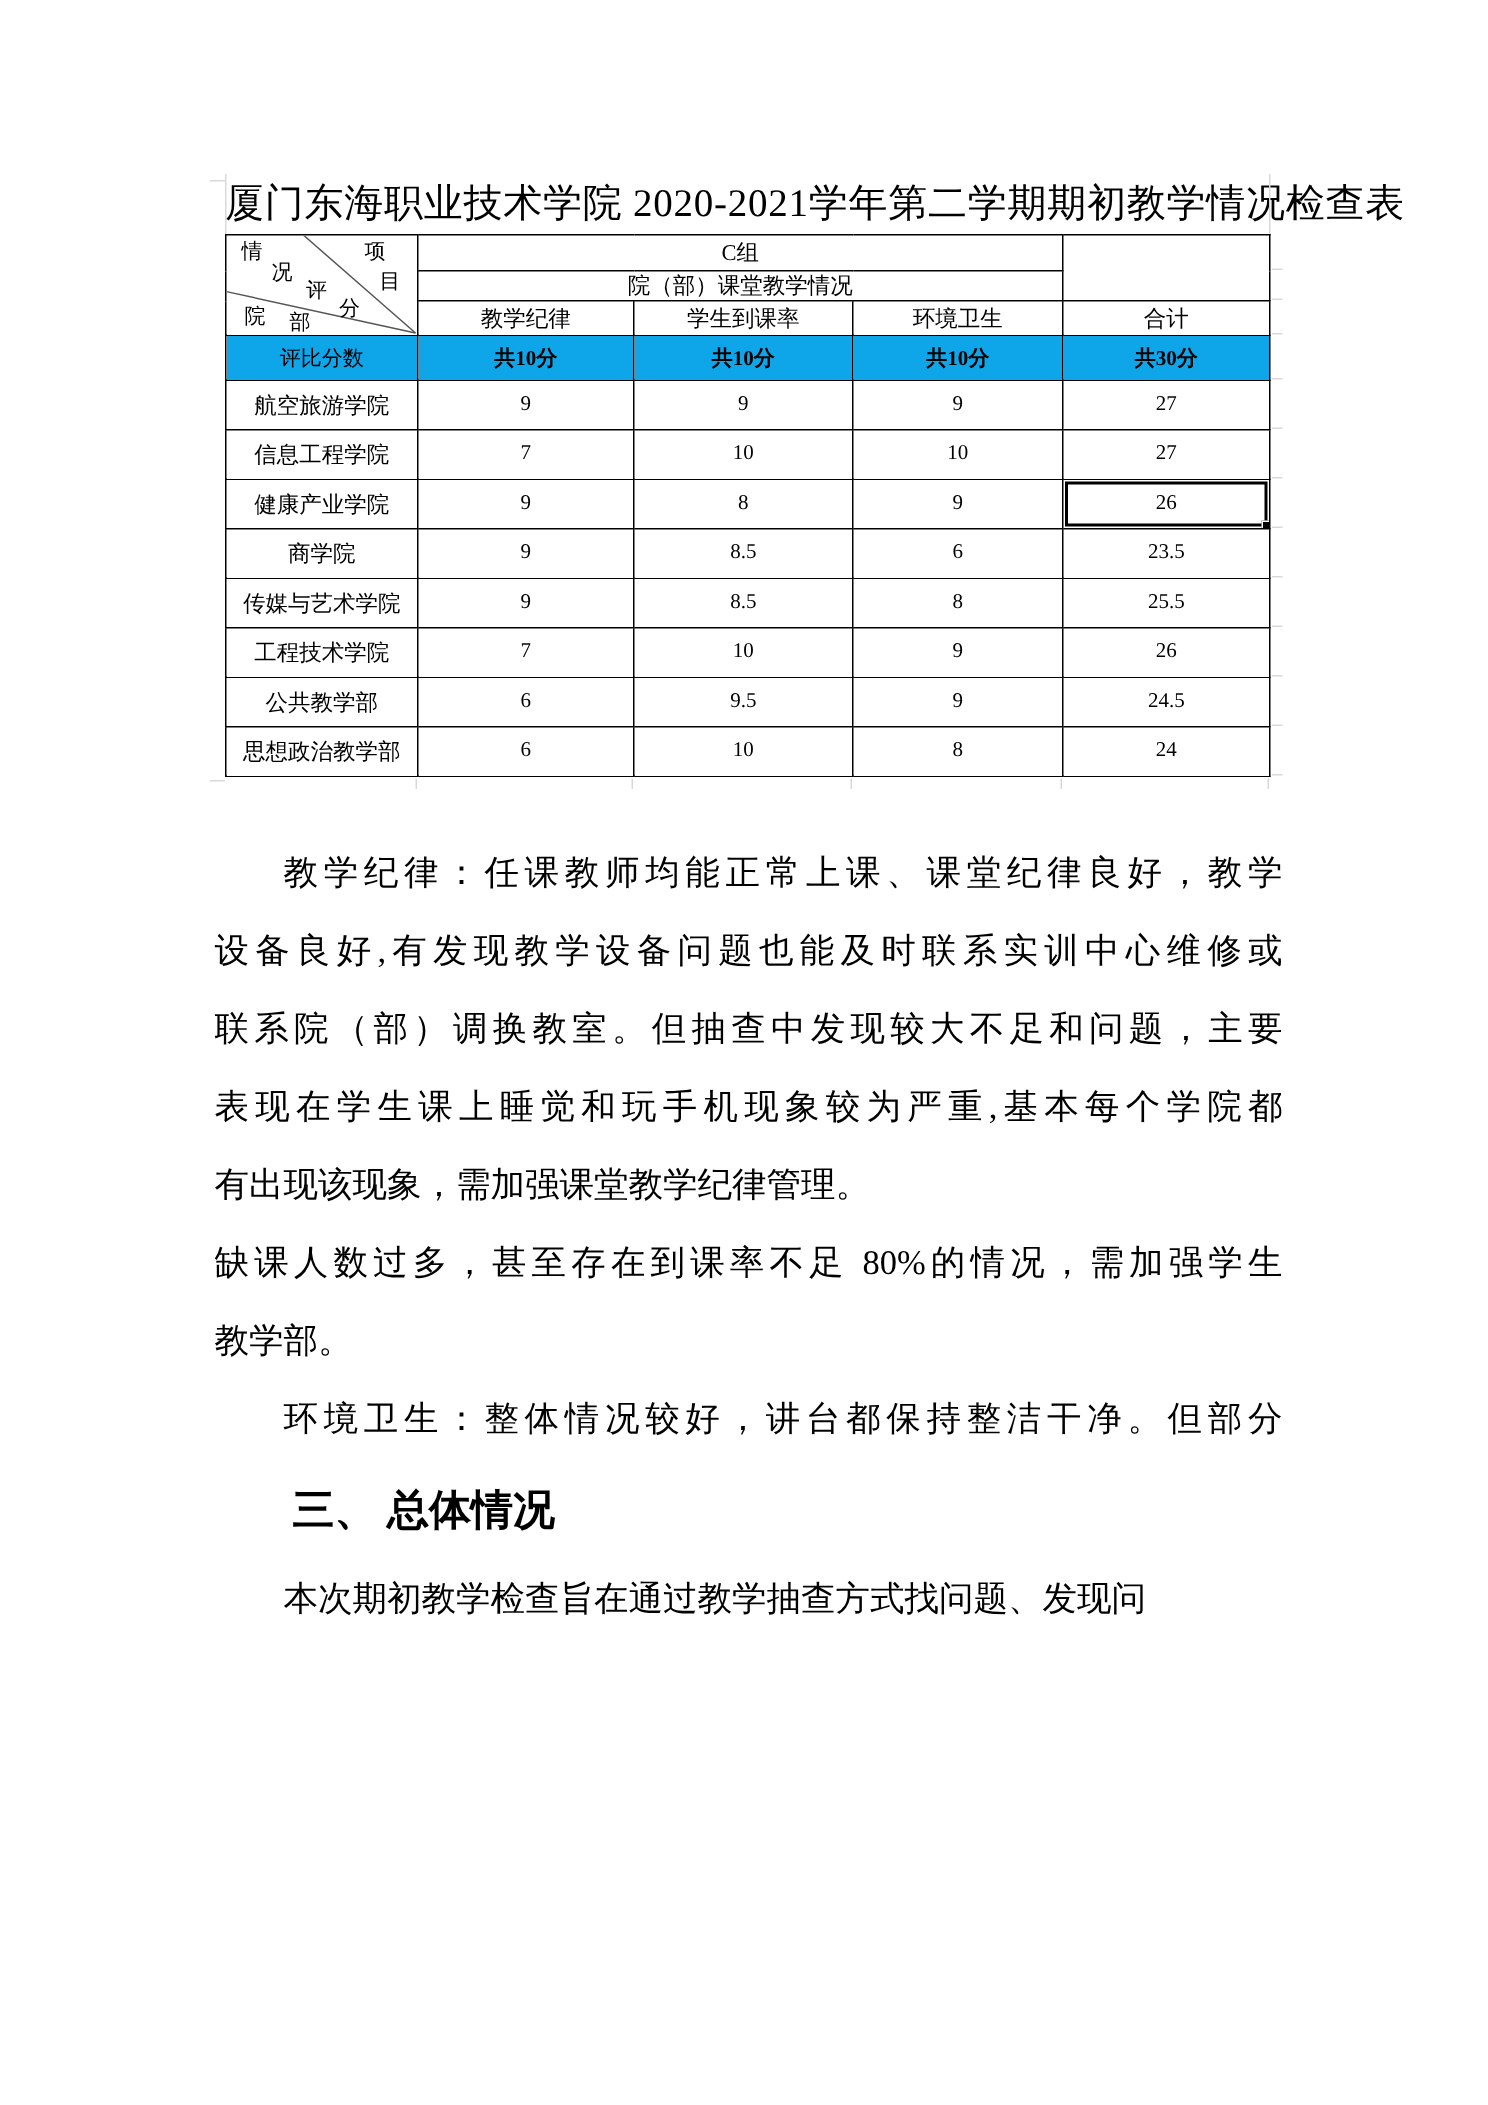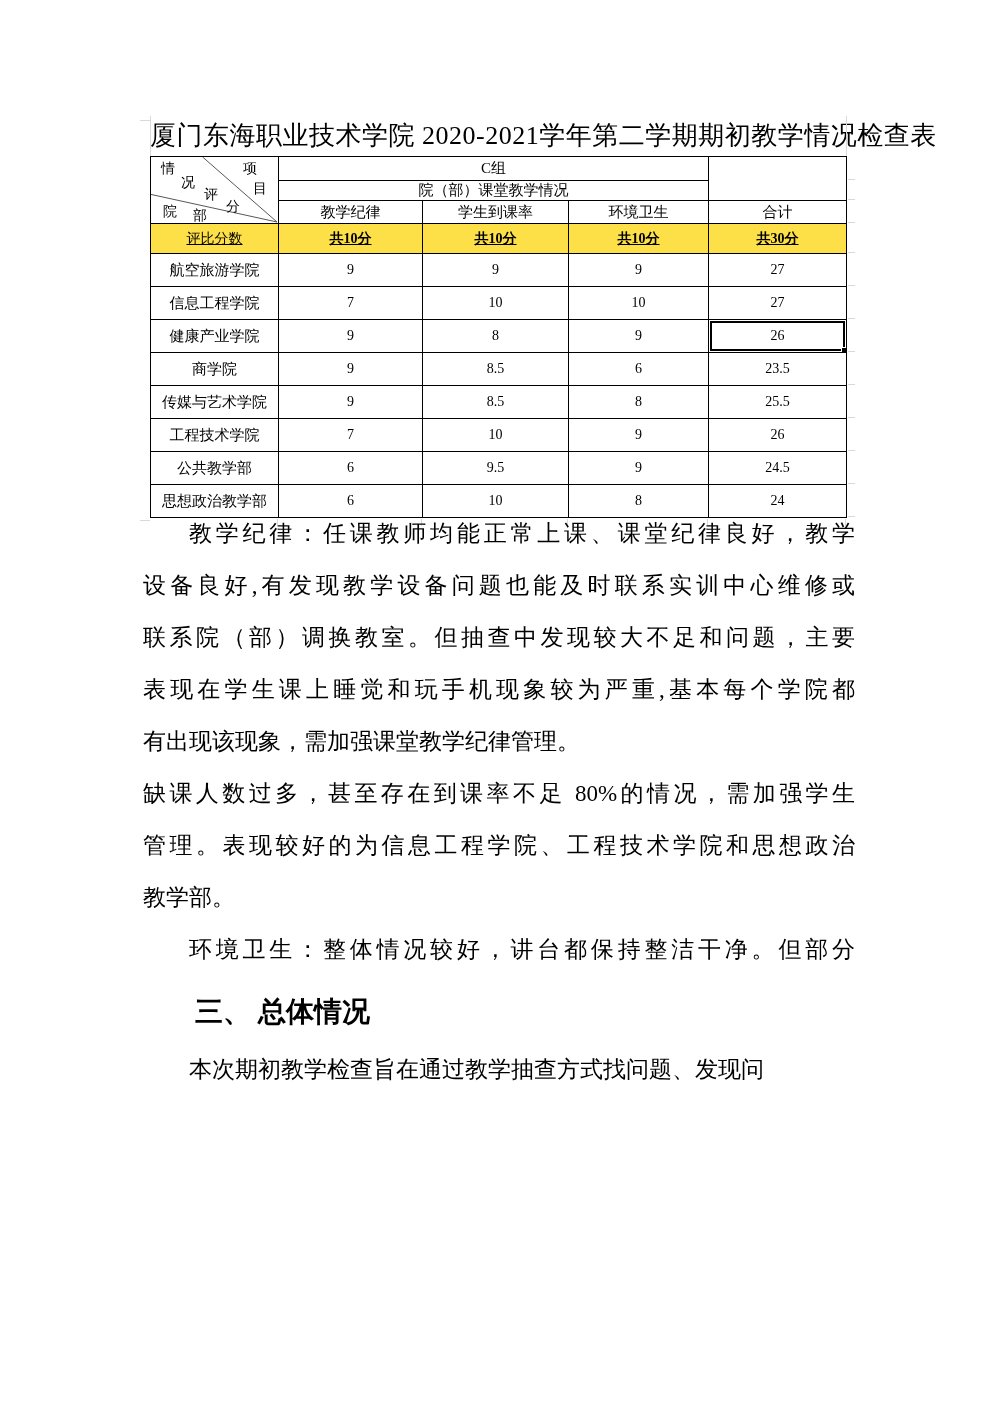--- a/index.html
+++ b/index.html
@@ -21,41 +21,41 @@
     margin-left:10px; width:696px;
     font-size:15px;
   }
   table.grid td {
     border:1px solid #000; padding:0; text-align:center; vertical-align:middle;
     overflow:hidden; position:relative; background:#fff;
   }
   tr.r1 { height:24px; }  tr.r2 { height:20px; }  tr.r3 { height:23px; }
   tr.score-row { height:30px; }
   tr.data-row { height:33px; }
-  tr.score-row td { background:#fde047; font-size:14px;text-decoration:underline; }
+  tr.score-row td { background:#0ea5e9; font-size:14px; }
   tr.score-row td.val { font-weight:bold; }
   tr.data-row td.val { font-size:14px; }
   td.corner { padding:0; }
   td.corner svg { position:absolute; left:0; top:0; width:100%; height:100%; }
   .corner-char { position:absolute; font-size:14px; line-height:14px; }
   
   td.selected .sel-box {
     position:absolute; left:1px; right:1px; top:1px; bottom:1px;
     border:2px solid #000; pointer-events:none;
   }
   td.selected .sel-handle {
     position:absolute; right:-3px; bottom:-3px; width:6px; height:6px;
     background:#000; border:1px solid #fff; z-index:3;
   }
   
   .stub { position:absolute; background:#d9d9d9; }
 
   
   .content {
-    position:absolute; left:143px; top:508px; width:712px;
+    position:absolute; left:143px; top:556px; width:712px;
     font-size:23px;
   }
   .line {
     height:52px; line-height:52px;
     text-align:justify; text-align-last:justify;
     overflow:hidden; white-space:nowrap;
   }
   .line.last { text-align-last:left; }
   .line.first { text-indent:46px; }
   .section-heading {
@@ -203,21 +203,20 @@
     <div id="paragraphs">
         <div class="para">
           <div class="line first">教学纪律：任课教师均能正常上课、课堂纪律良好，教学</div>
           <div class="line">设备良好,有发现教学设备问题也能及时联系实训中心维修或</div>
           <div class="line">联系院（部）调换教室。但抽查中发现较大不足和问题，主要</div>
           <div class="line">表现在学生课上睡觉和玩手机现象较为严重,基本每个学院都</div>
           <div class="line last">有出现该现象，需加强课堂教学纪律管理。</div>
         </div>
         <div class="para">
           <div class="line">缺课人数过多，甚至存在到课率不足 80%的情况，需加强学生</div>
-          <div class="line">管理。表现较好的为信息工程学院、工程技术学院和思想政治</div>
           <div class="line last">教学部。</div>
         </div>
         <div class="para">
           <div class="line first">环境卫生：整体情况较好，讲台都保持整洁干净。但部分</div>
         </div>
       </div>
     <div class="section-heading">三、 总体情况</div>
     <div id="closing" class="closing">
         <div class="para">
           <div class="line first last">本次期初教学检查旨在通过教学抽查方式找问题、发现问</div>

